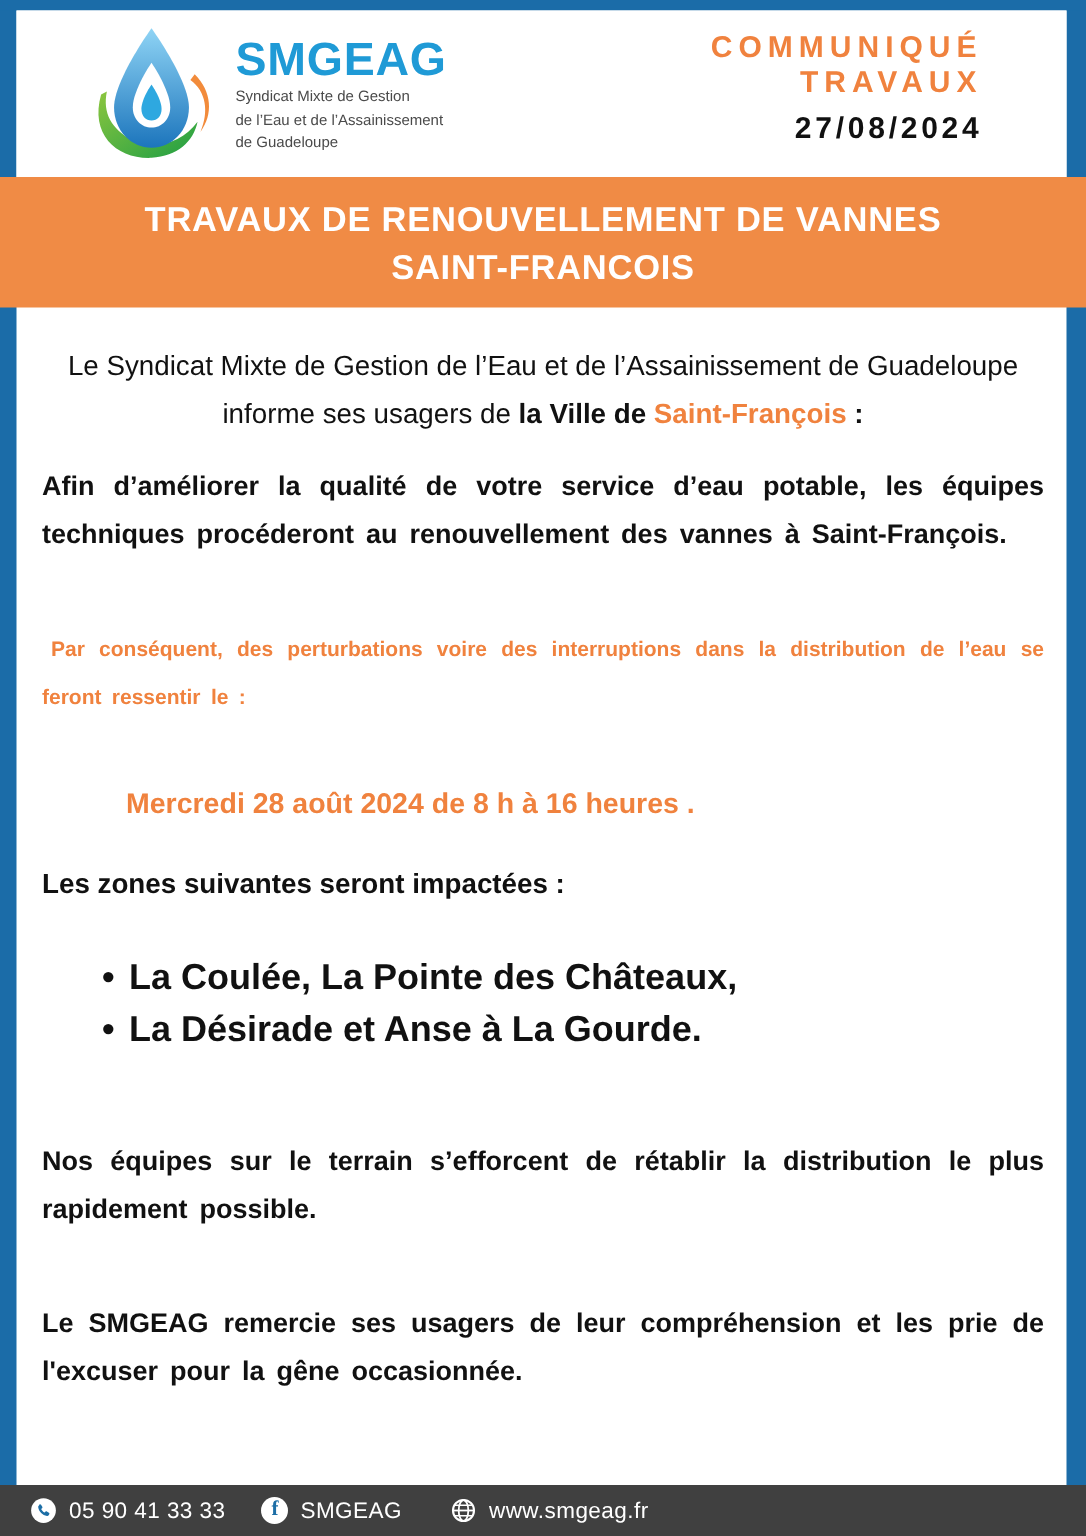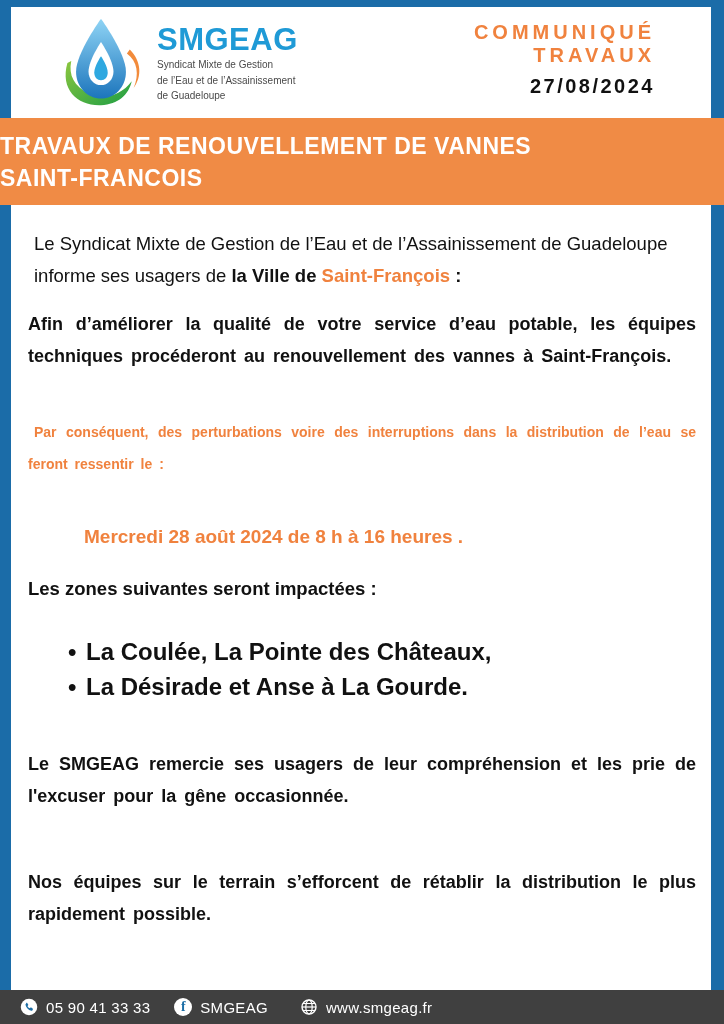--- a/index.html
+++ b/index.html
@@ -23,28 +23,28 @@
   .logo-text { margin-left:8px; }
   .logo-name { font-size:31px; font-weight:bold; color:#1f9ad6; letter-spacing:0.5px; line-height:33px; }
   .logo-tagline { font-size:10px; color:#4a4a4a; line-height:12.5px; margin-top:3px; }
   .kicker { position:absolute; right:56px; top:14px; text-align:right; }
   .kicker-line { font-size:20px; font-weight:bold; color:#f0823e; letter-spacing:4px; line-height:23px; }
   .kicker-date { font-size:20px; font-weight:bold; color:#111111; letter-spacing:2.5px; margin-top:8px; }
 
   
   .banner {
     position:absolute; top:118px; left:0; width:724px; height:87px;
-    background:#f08b45; z-index:3; color:#ffffff;
+    background:#f08b45; z-index:3; text-align:center; color:#ffffff;
     padding-top:12px;
   }
   .banner-line { font-size:23px; font-weight:bold; letter-spacing:0.5px; line-height:32px; }
 
   
   .content { position:absolute; top:205px; left:28px; width:668px; color:#111111; z-index:2; }
-  .intro { margin-top:23px; font-size:18.5px; line-height:32px; font-weight:normal; padding:0 6px; }
+  .intro { margin-top:23px; text-align:center; font-size:18.5px; line-height:32px; font-weight:normal; padding:0 6px; }
   .intro .b { font-weight:bold; }
   .intro .city { font-weight:bold; color:#f0823e; }
   .para { font-weight:bold; font-size:18px; line-height:32px; text-align:justify; word-spacing:3px; }
   .improve { margin-top:16px; }
   .consequence { margin-top:44px; color:#f0823e; text-indent:6px; font-size:14px; }
   .schedule { margin-top:46px; margin-left:56px; color:#f0823e; font-weight:bold; font-size:19px; }
   .zones-heading { margin-top:30px; font-weight:bold; font-size:18.5px; }
   .zones { margin-top:34px; margin-left:40px; list-style:none; }
   .zones li { font-weight:bold; font-size:24px; line-height:35px; position:relative; padding-left:18px; }
   .zones li::before { content:"•"; position:absolute; left:0; top:0; }
@@ -123,23 +123,23 @@
 
     <p class="schedule">Mercredi 28 août  2024 de 8 h à 16 heures .</p>
 
     <p class="zones-heading">Les zones suivantes seront impactées :</p>
 
     <ul class="zones">
       <li>La Coulée, La Pointe des Châteaux,</li>
       <li>La Désirade et Anse à La Gourde.</li>
     </ul>
 
+    <p class="para teams">Nos équipes sur le terrain s’efforcent de rétablir la distribution le plus rapidement possible.</p>
+
     <p class="para thanks">Le SMGEAG remercie ses usagers de leur compréhension et les prie de l'excuser pour la gêne occasionnée.</p>
-
-    <p class="para teams">Nos équipes sur le terrain s’efforcent de rétablir la distribution le plus rapidement possible.</p>
   </div>
 
   <div class="footer">
     <div class="footer-item">
       <span class="ft-icon">
         <svg width="18" height="18" viewBox="0 0 24 24" aria-hidden="true">
           <circle cx="12" cy="12" r="11" fill="#ffffff"></circle>
           <path d="M8.4 6.6c.5-.3 1.1-.2 1.4.3l1.1 1.8c.3.4.2 1-.2 1.3l-.8.7c.6 1.4 1.7 2.5 3.1 3.1l.7-.8c.3-.4.9-.5 1.3-.2l1.8 1.1c.5.3.6.9.3 1.4l-.5.9c-.3.5-.9.8-1.5.7-4-.7-7.1-3.8-7.8-7.8-.1-.6.2-1.2.7-1.5z" fill="#1c6ea6"></path>
         </svg>
       </span>

